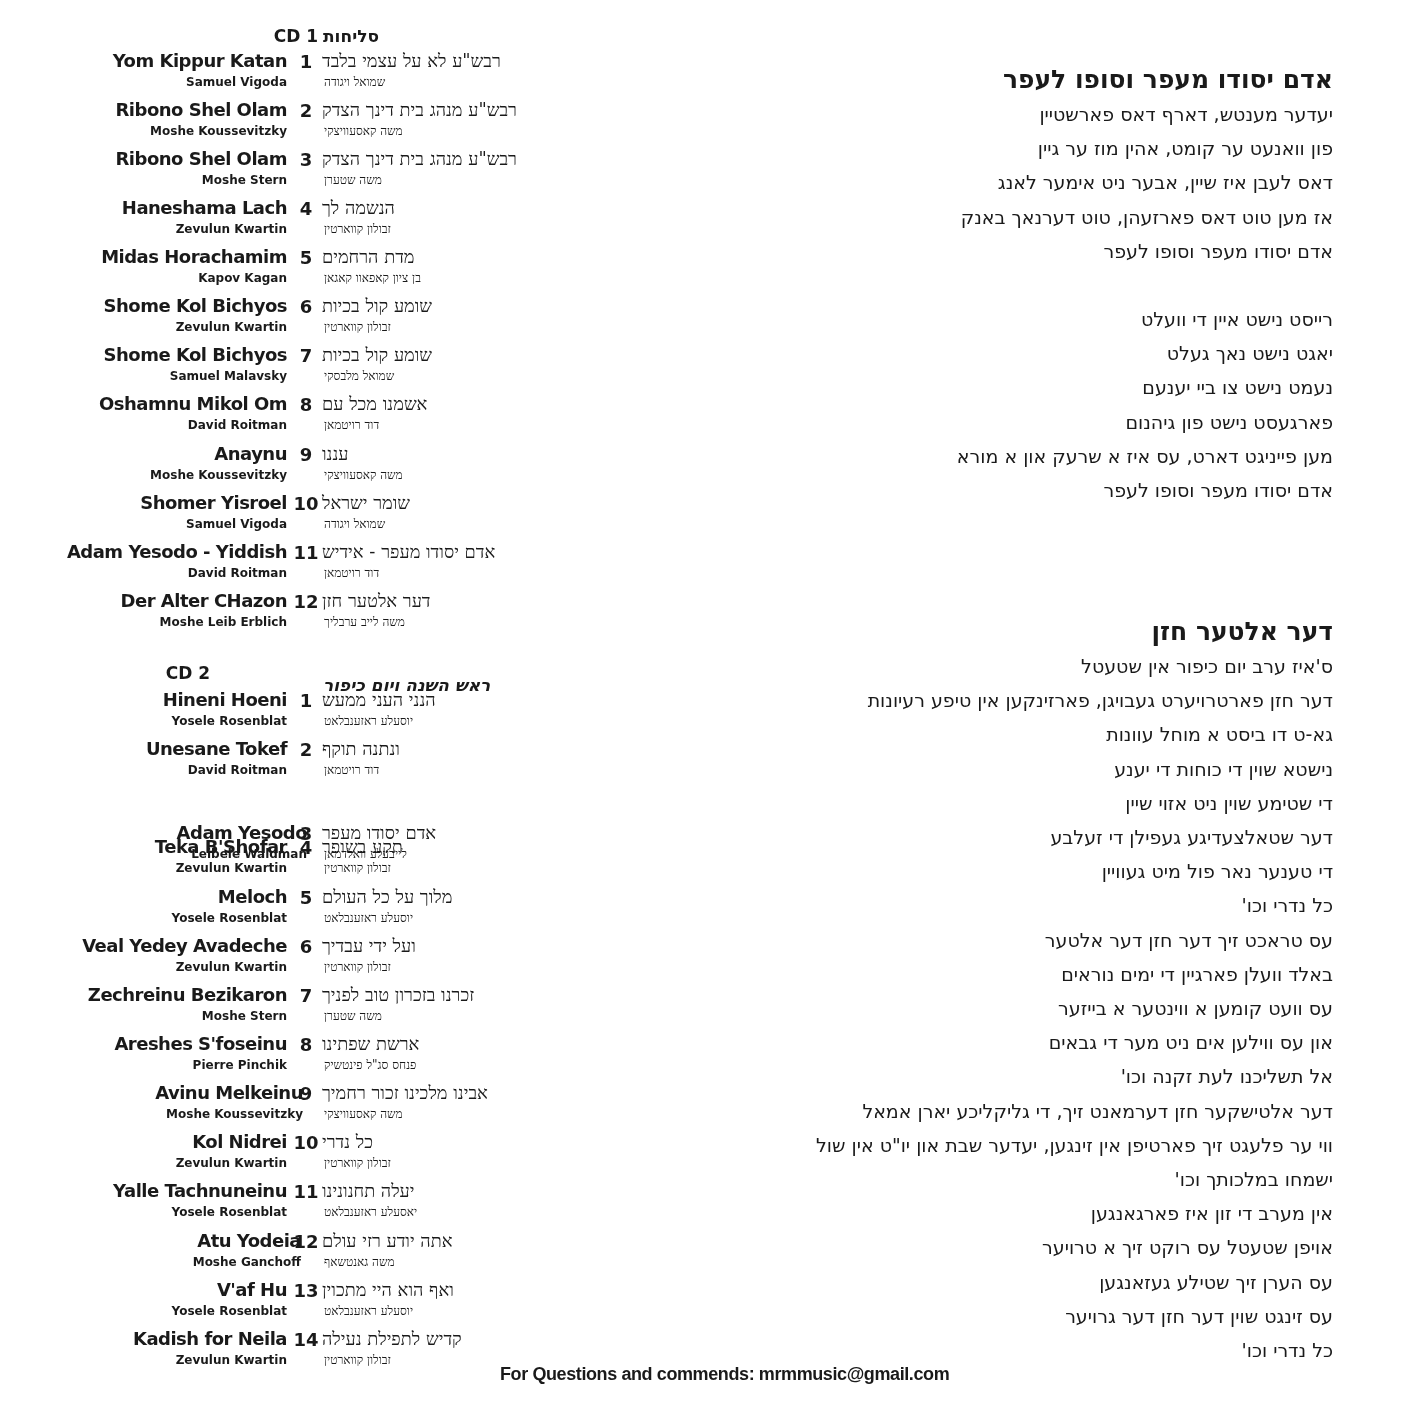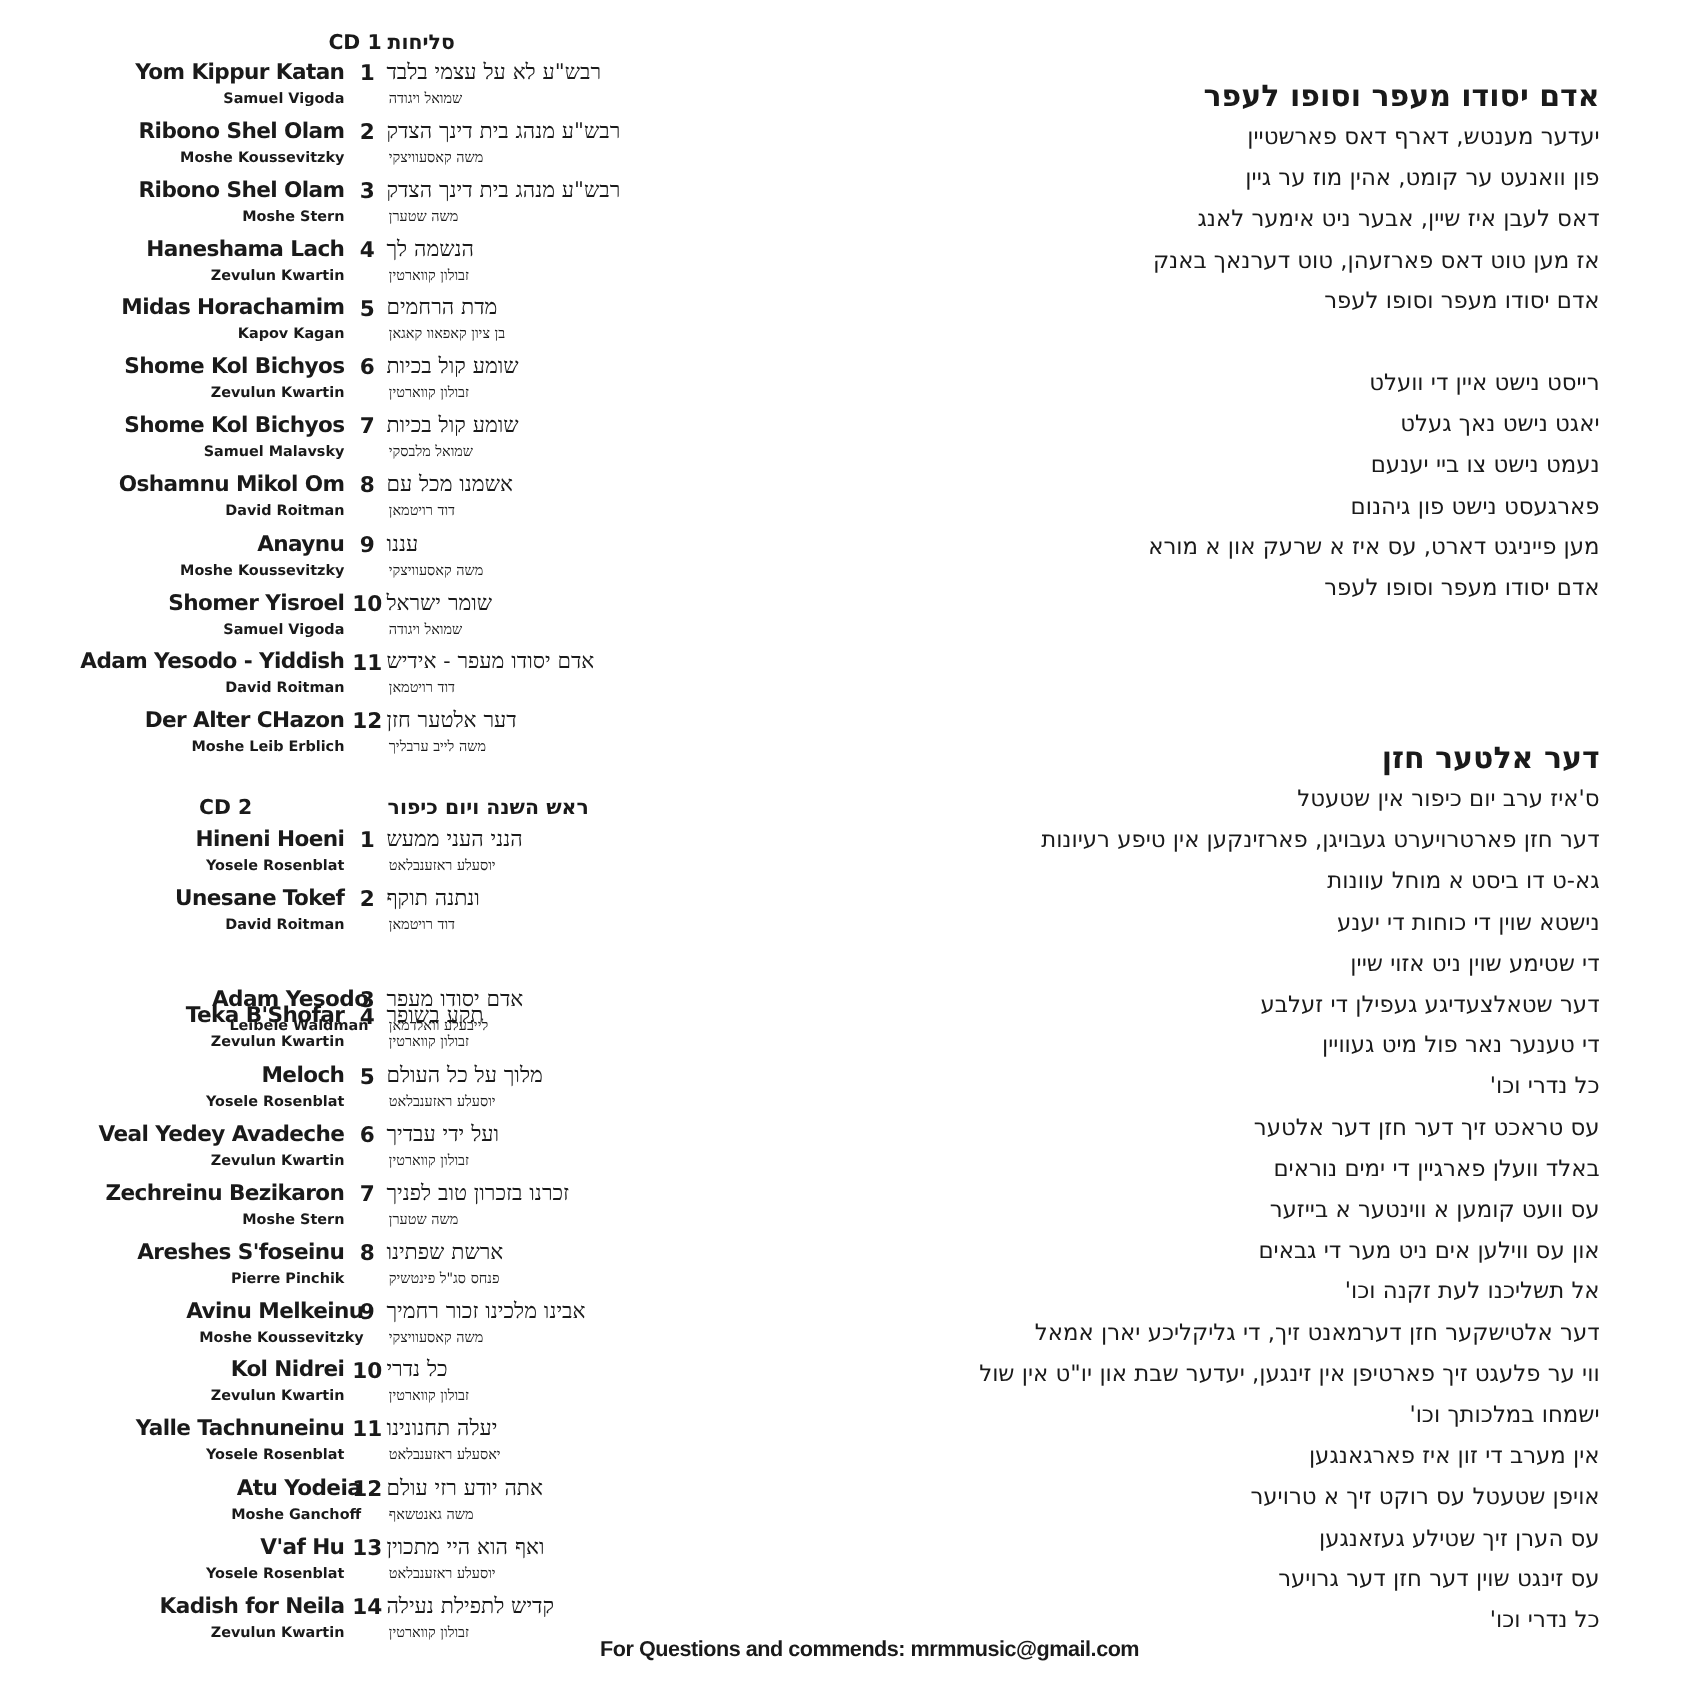--- a/index.html
+++ b/index.html
@@ -218,21 +218,21 @@
   <div class="track" style="top:590px;">
     <span class="t-title">Der Alter CHazon</span>
     <span class="t-num">12</span>
     <span class="t-heb">דער אלטער חזן</span>
     <span class="t-singer">Moshe Leib Erblich</span>
     <span class="t-singer-heb">משה לייב ערבליך</span>
   </div>
 
   <div class="cd-header" style="left:0; top:663px; width:620px;">
     <span class="cd-label" style="right:335px; top:0;text-align:center;">CD 2</span>
-    <span class="cd-hebrew" style="top:0;">ראש השנה ויום כיפור</span>
+    <span class="cd-hebrew" style="top:12px;font-style:italic;">ראש השנה ויום כיפור</span>
   </div>
 
   <div class="track" style="top:689px;">
     <span class="t-title">Hineni Hoeni</span>
     <span class="t-num">1</span>
     <span class="t-heb">הנני העני ממעש</span>
     <span class="t-singer">Yosele Rosenblat</span>
     <span class="t-singer-heb">יוסעלע ראזענבלאט</span>
   </div>
   <div class="track" style="top:738px;">

